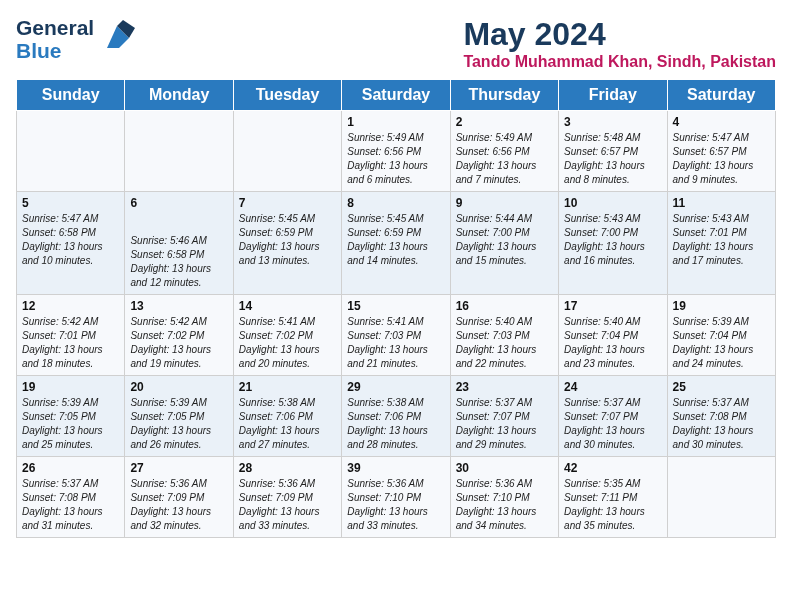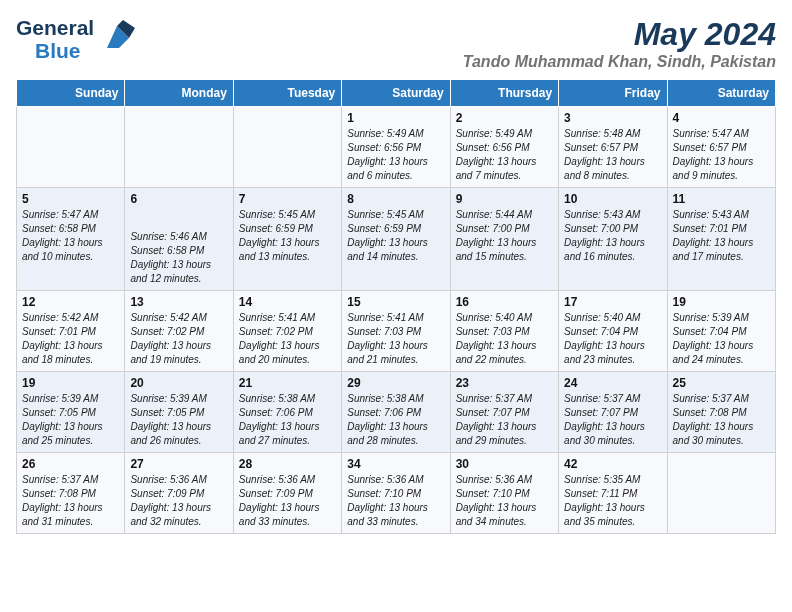--- a/index.html
+++ b/index.html
@@ -14,44 +14,42 @@
       display: flex;
       justify-content: space-between;
       align-items: flex-start;
       margin-bottom: 8px;
     }
     .logo {
       display: flex;
       align-items: center;
     }
     .title-block {
-      text-align: right;
-      font-style: italic;
     }
     .title-block h1 {
       font-size: 32px;
       font-weight: bold;
       color: #1a3a5c;
     }
     .title-block h2 {
       font-size: 16px;
       font-weight: bold;
-      color: #737373;
+      color: #be185d;
     }
     table {
       width: 100%;
       border-collapse: collapse;
       font-size: 11px;
     }
     thead tr th {
       background: #2a7abf;
       color: #fff;
-      text-align: right;
+      text-align: center;
       padding: 6px 6px;
-      font-size: 12px;
+      font-size: 16px;
       font-weight: bold;
       border: 1px solid #fff;
     }
     tbody tr {
       vertical-align: top;
     }
     tbody tr td {
       border: 1px solid #d0d0d0;
       padding: 4px 5px;
       vertical-align: top;
@@ -81,21 +79,21 @@
   </style>
 </head>
 <body>
 
 <div class="header">
   <div class="logo">
     <div>
       <div style="display:flex;align-items:center;justify-content:space-between;">
         <div>
           <div style="font-size:21px;font-weight:bold;color:#1a3a5c;line-height:1.1;">General</div>
-          <div style="font-size:21px;font-weight:bold;color:#2a7abf;line-height:1.1;margin-left:19px;">Blue</div>
+          <div style="font-size:21px;font-weight:bold;color:#2a7abf;line-height:1.1;">Blue</div>
         </div>
         <svg width="38" height="38" viewBox="0 0 38 38" style="margin-left:3px;margin-top:-4px;">
           <polygon points="10,30 20,8 32,20 22,30" fill="#2a7abf"></polygon>
           <polygon points="20,8 32,20 38,10 26,2" fill="#1a3a5c"></polygon>
         </svg>
       </div>
     </div>
   </div>
   <div class="title-block">
     <h1>May 2024</h1>
@@ -318,21 +316,21 @@
 and 32 minutes.</div>
         </td>
         <td>
           <div class="day-num">28</div>
           <div class="day-info" style="white-space: pre-line;">Sunrise: 5:36 AM
 Sunset: 7:09 PM
 Daylight: 13 hours
 and 33 minutes.</div>
         </td>
         <td>
-          <div class="day-num">34</div>
+          <div class="day-num">39</div>
           <div class="day-info" style="white-space: pre-line;">Sunrise: 5:36 AM
 Sunset: 7:10 PM
 Daylight: 13 hours
 and 33 minutes.</div>
         </td>
         <td>
           <div class="day-num">30</div>
           <div class="day-info" style="white-space: pre-line;">Sunrise: 5:36 AM
 Sunset: 7:10 PM
 Daylight: 13 hours

